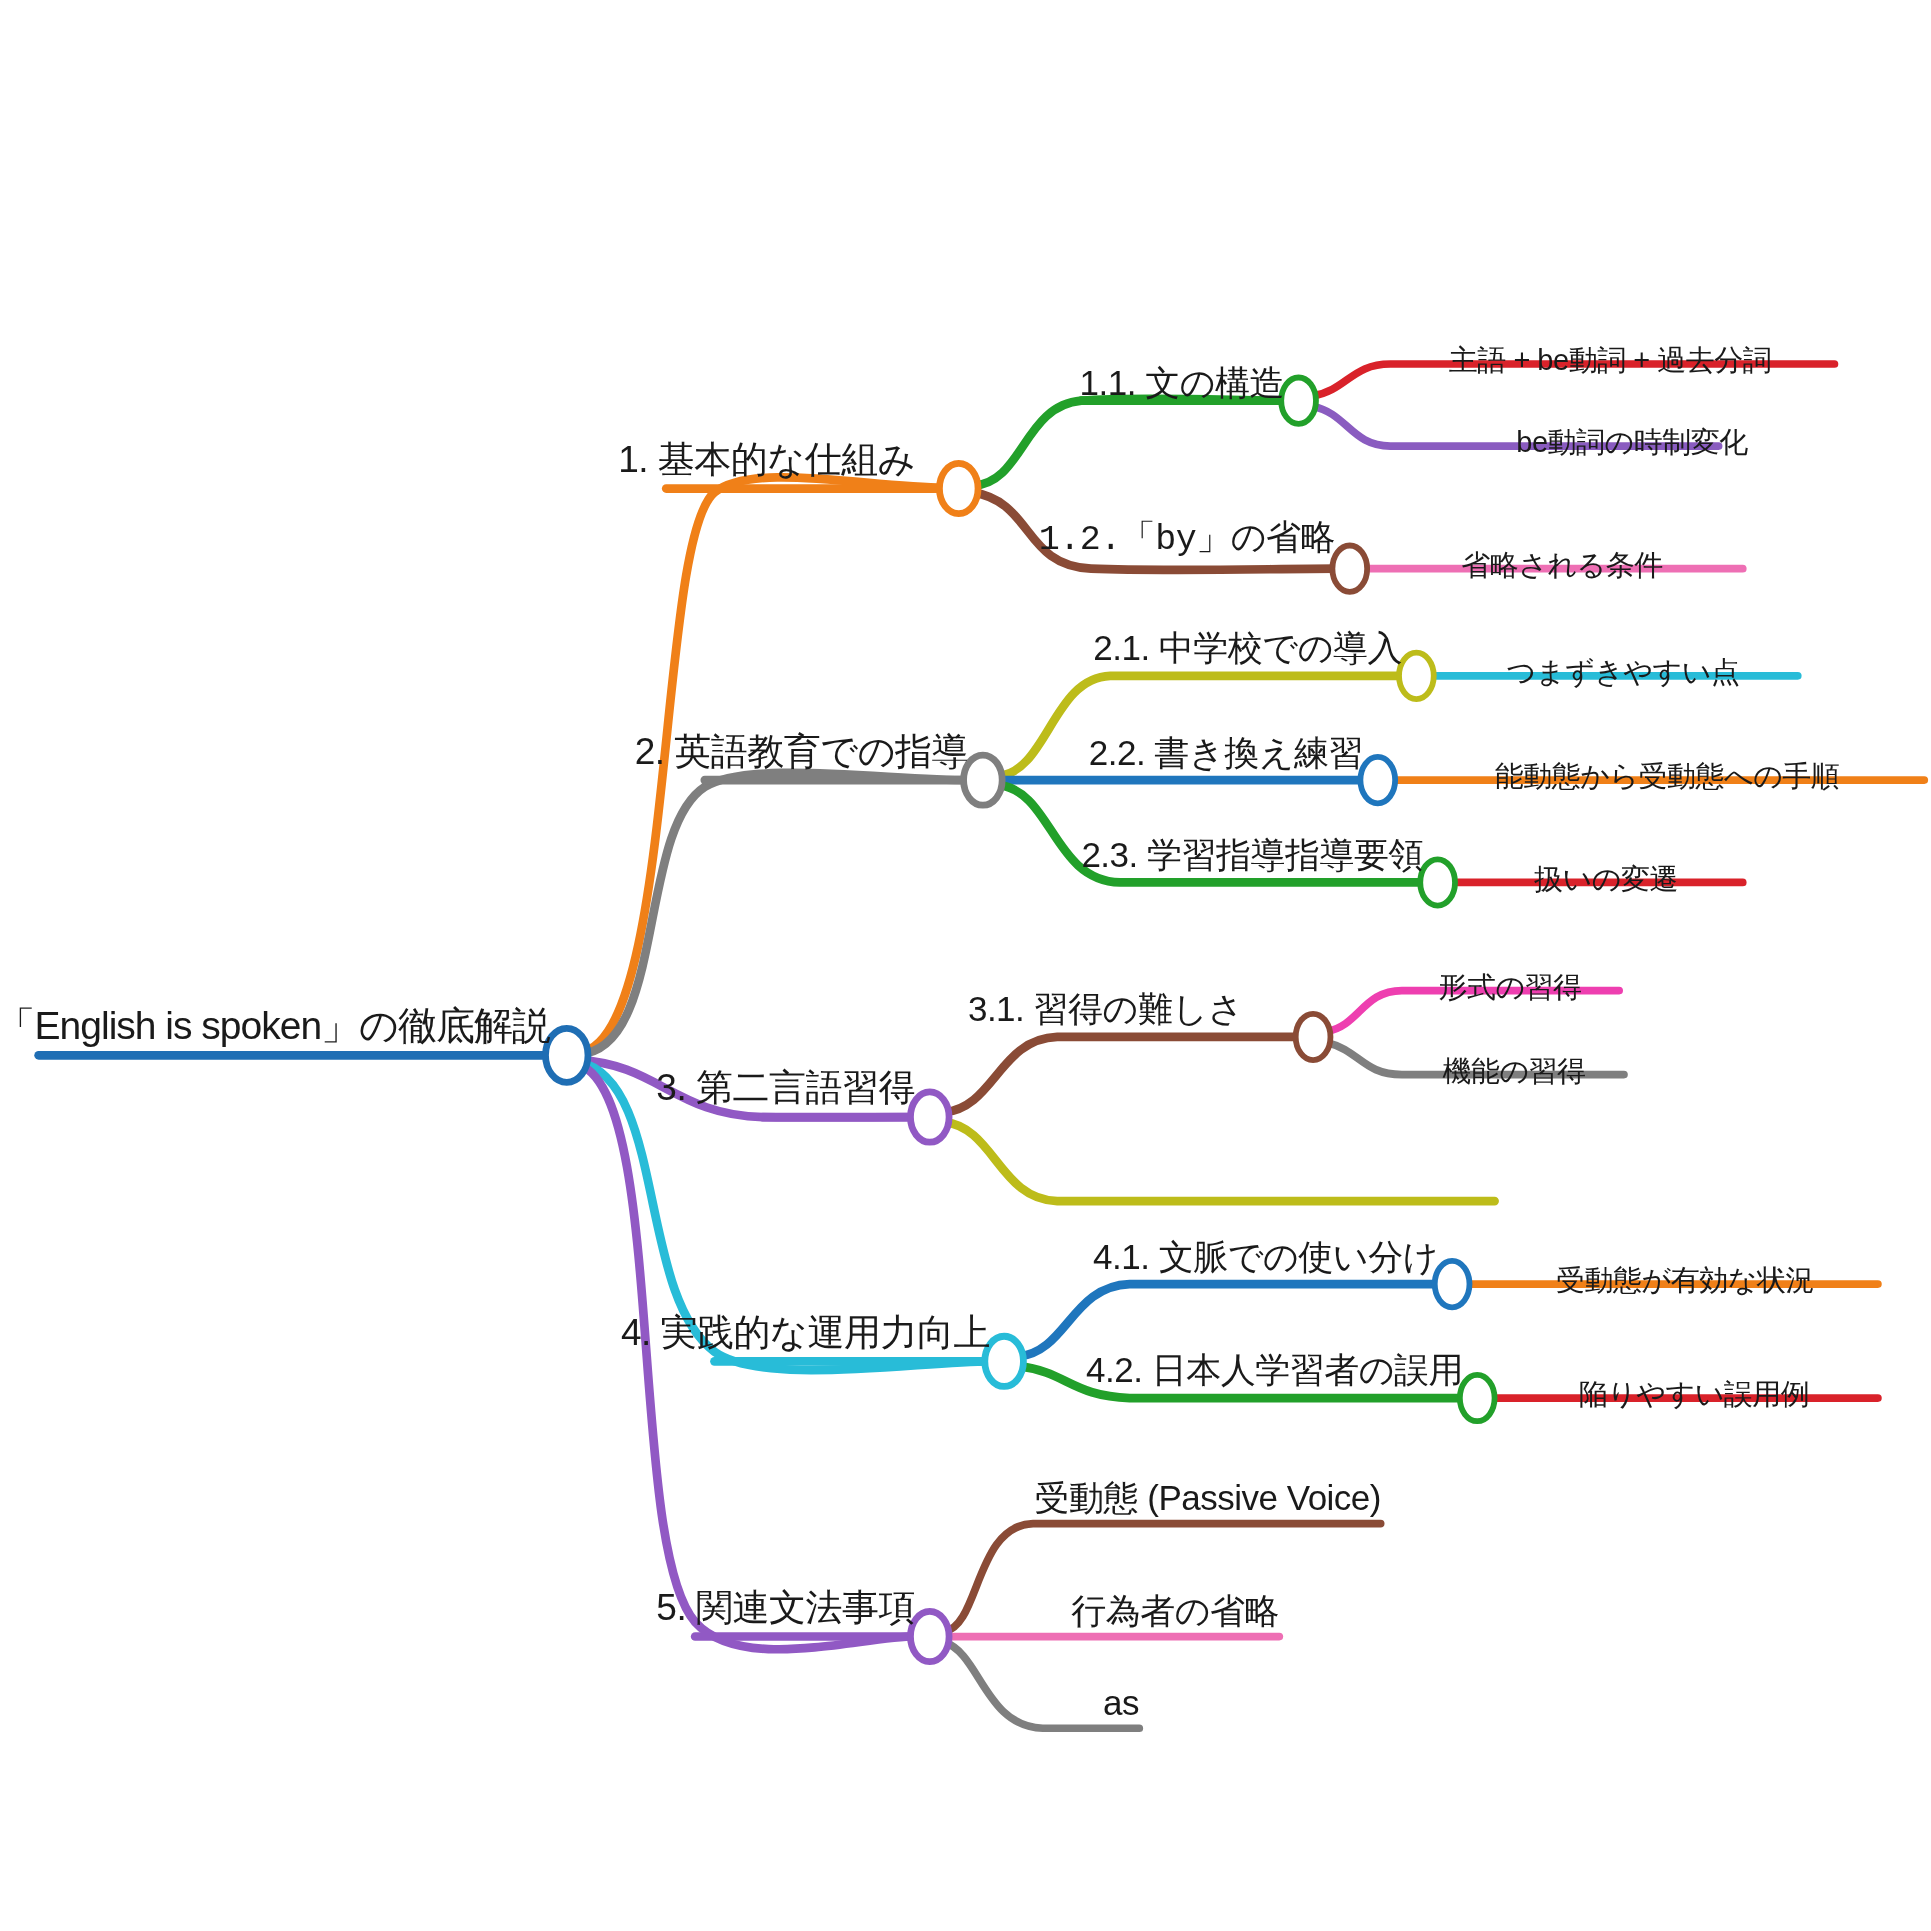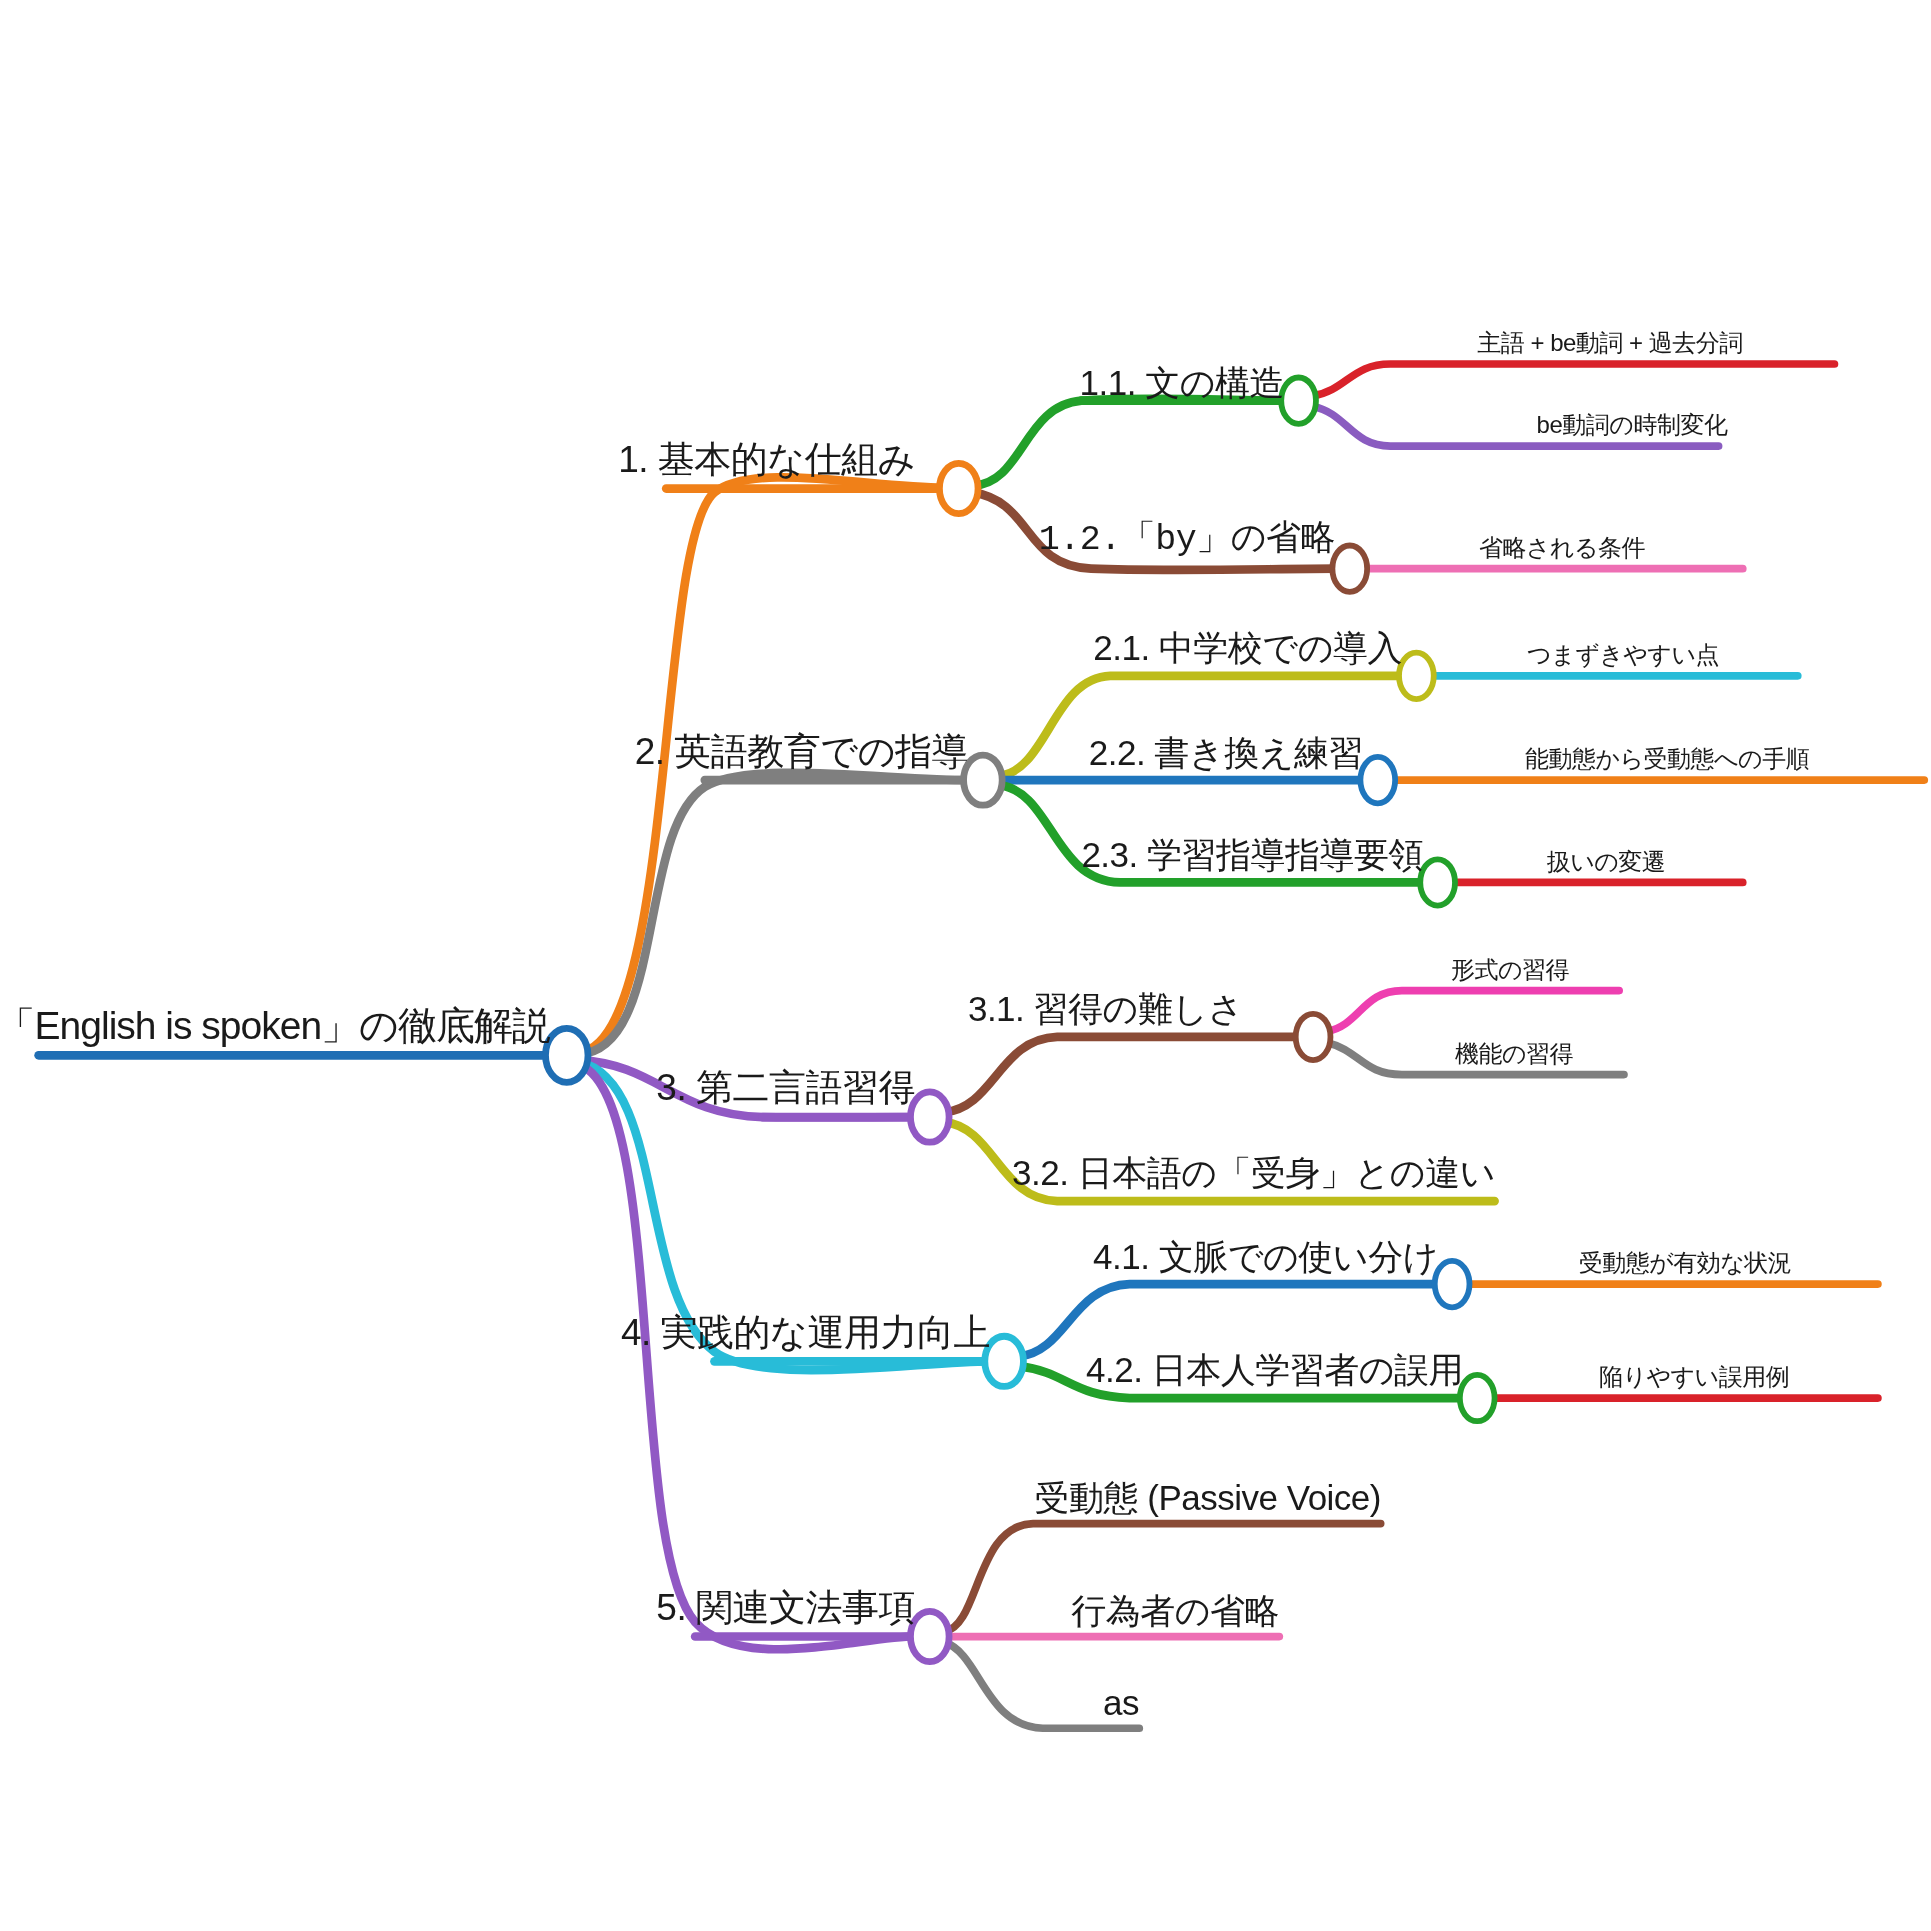--- a/index.html
+++ b/index.html
@@ -39,21 +39,22 @@
     font-size: 39px;
     letter-spacing: -1px;
   }
   .node-label.lvl1 {
     font-size: 37px;
   }
   .node-label.lvl2 {
     font-size: 35px;
   }
   .node-label.lvl3 {
-    font-size: 24px;
+    font-size: 29px;
+    margin-top: 20px;
   }
   .node-label.centered {
     transform: translate(-50%, -100%);
   }
 </style>
 </head>
 <body>
 
 <div id="mindmap">
 
@@ -157,21 +158,20 @@
   <div class="node-label lvl3 centered" style="left:1623px; top:667px;">つまずきやすい点</div>
   <div class="node-label lvl2" style="left:1363px; top:770px;">2.2. 書き換え練習</div>
   <div class="node-label lvl3 centered" style="left:1667px; top:771px;">能動態から受動態への手順</div>
   <div class="node-label lvl2" style="left:1423px; top:872px;">2.3. 学習指導指導要領</div>
   <div class="node-label lvl3 centered" style="left:1606px; top:874px;">扱いの変遷</div>
 
   <div class="node-label lvl1" style="left:915px; top:1106px;">3. 第二言語習得</div>
   <div class="node-label lvl2" style="left:1243px; top:1026px;">3.1. 習得の難しさ</div>
   <div class="node-label lvl3 centered" style="left:1510px; top:982px;">形式の習得</div>
   <div class="node-label lvl3 centered" style="left:1514px; top:1066px;">機能の習得</div>
-  <div class="node-label lvl2" style="left:1495px; top:1190px;">3.2. 日本語の「受身」との違い</div>
 
   <div class="node-label lvl1" style="left:990px; top:1351px;">4. 実践的な運用力向上</div>
   <div class="node-label lvl2" style="left:1438px; top:1274px;">4.1. 文脈での使い分け</div>
   <div class="node-label lvl3 centered" style="left:1685px; top:1275px;">受動態が有効な状況</div>
   <div class="node-label lvl2" style="left:1463px; top:1387px;">4.2. 日本人学習者の誤用</div>
   <div class="node-label lvl3 centered" style="left:1694px; top:1389px;">陥りやすい誤用例</div>
 
   <div class="node-label lvl1" style="left:915px; top:1626px;">5. 関連文法事項</div>
   <div class="node-label lvl2" style="left:1381px; top:1515px;">受動態 (Passive Voice)</div>
   <div class="node-label lvl2" style="left:1279px; top:1628px;">行為者の省略</div>

